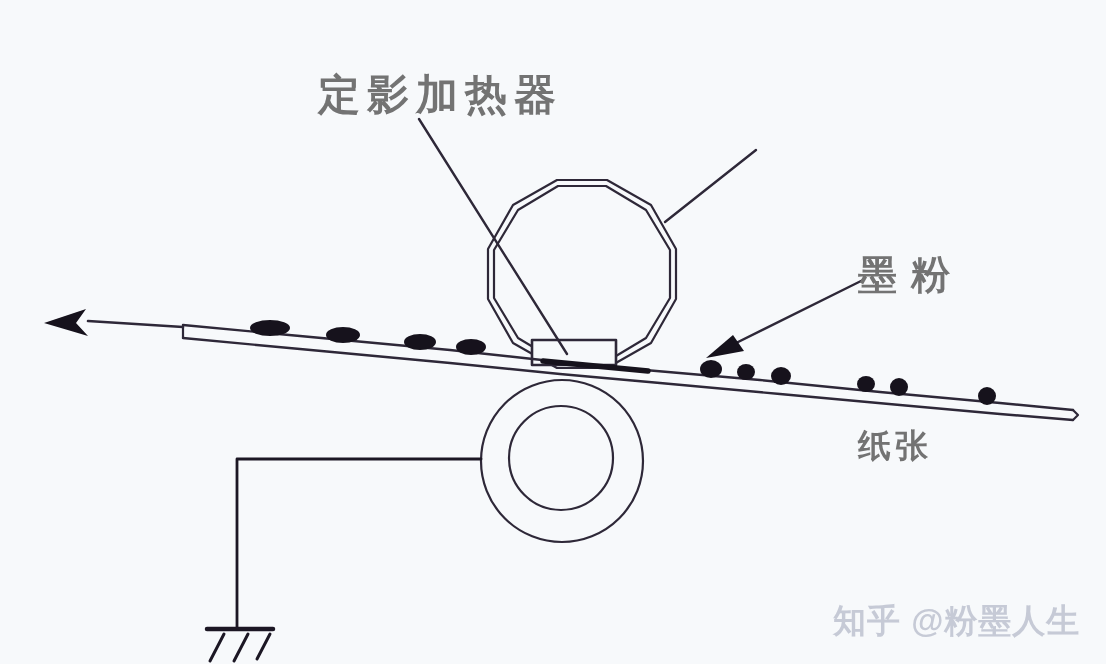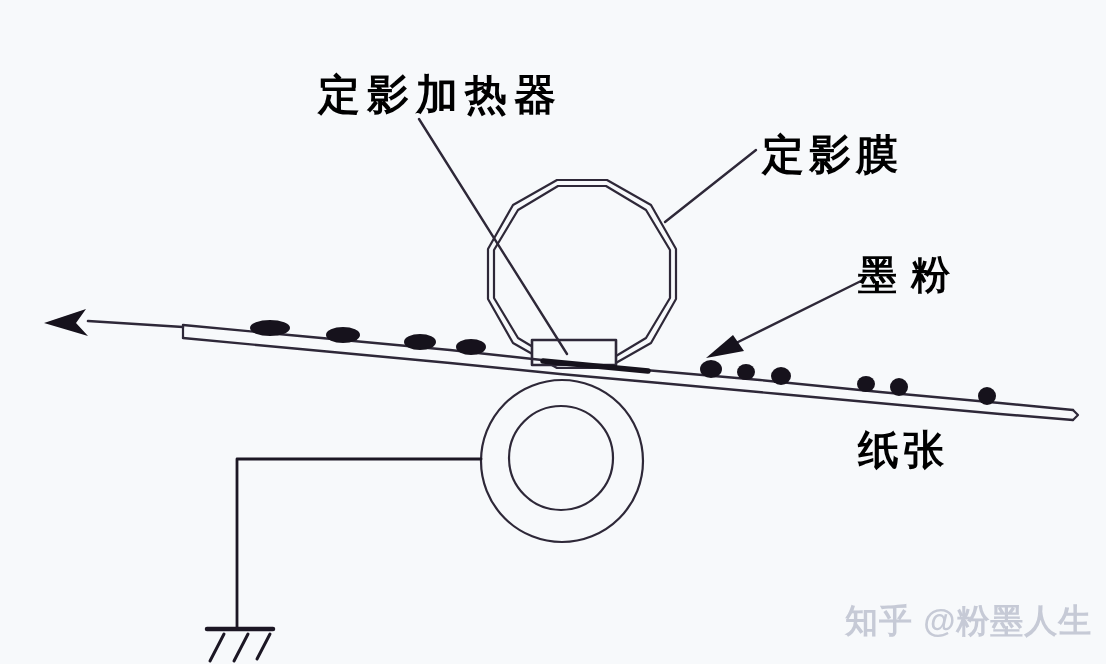--- a/index.html
+++ b/index.html
@@ -6,37 +6,36 @@
   .stage{
     position:relative;
     width:1106px;height:664px;
     background:#f7f9fb;
     overflow:hidden;
     font-family:"Liberation Serif","DejaVu Serif",serif;
   }
   .stage svg{position:absolute;left:0;top:0;}
   .lbl{
     position:absolute;
-    color:#000000;
+    color:#737373;
     font-weight:600;
     white-space:nowrap;
     line-height:1;
     user-select:none;
   }
   .lbl-heater {left:318px;top:74px; font-size:42px;letter-spacing:7px;}
   .lbl-film   {left:762px;top:134px;font-size:42px;letter-spacing:5px;}
   .lbl-toner  {left:858px;top:255px;font-size:39px;letter-spacing:14px;}
-  .lbl-paper  {left:858px;top:430px;font-size:41px;letter-spacing:4px;}
+  .lbl-paper  {left:858px;top:430px;font-size:33px;letter-spacing:4px;}
   .lbl-roller {left:489px;top:554px;font-size:42px;letter-spacing:5px;}
   .watermark{
     position:absolute;left:833px;top:599px;
     font-size:33px;letter-spacing:1px;
     color:#c6cad6;font-weight:600;
     font-family:"Liberation Sans","DejaVu Sans",sans-serif;
-    margin-left:12px;
   }
 </style>
 </head>
 <body>
 
 <div class="stage">
 
   <svg width="1106" height="664" viewBox="0 0 1106 664">
     <g fill="none" stroke="#2e2838" stroke-width="2.2" stroke-linecap="round" stroke-linejoin="round">
 
@@ -83,18 +82,17 @@
       </g>
 
       <line x1="419" y1="119" x2="567" y2="354" stroke-width="2.4"></line>
       <line x1="756" y1="150" x2="665" y2="222" stroke-width="2.4"></line>
       <line x1="863" y1="280" x2="722" y2="350" stroke-width="2.4"></line>
       <polygon points="706,358 733,335 744,351" fill="#16121c" stroke="none"></polygon>
     </g>
   </svg>
 
   <div class="lbl lbl-heater">定影加热器</div>
-  <div class="lbl lbl-film">定影膜</div>
   <div class="lbl lbl-toner">墨粉</div>
   <div class="lbl lbl-paper">纸张</div>
 
   <div class="watermark">知乎 @粉墨人生</div>
 </div>
 
 </body></html>

